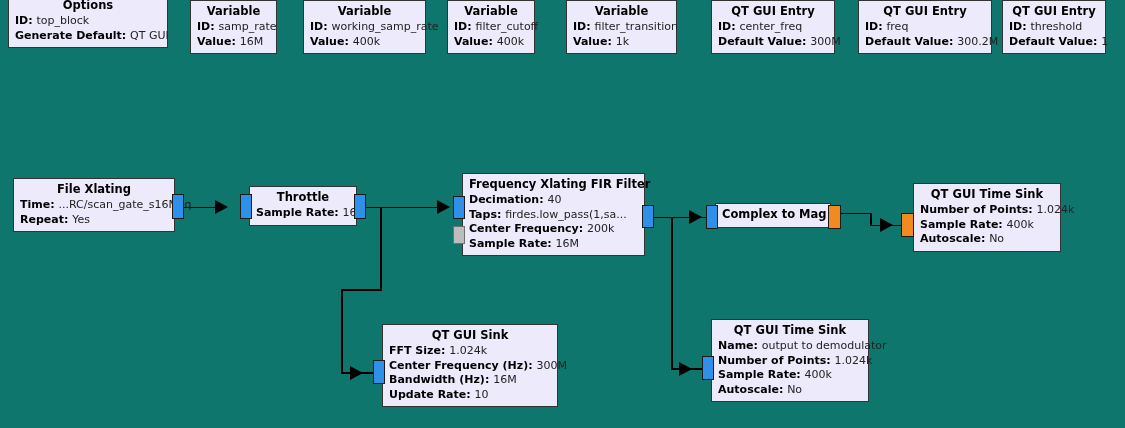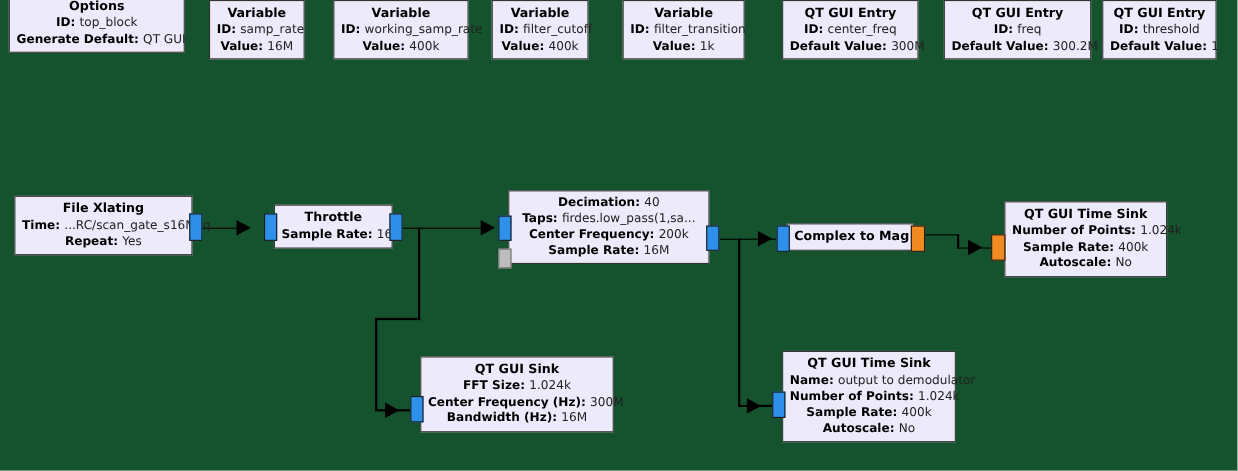--- a/index.html
+++ b/index.html
@@ -4,21 +4,21 @@
 <style>
   html, body {
     margin: 0;
     padding: 0;
     background: #ffffff;
   }
   #canvas {
     position: relative;
     width: 1125px;
     height: 428px;
-    background: #14532d;
+    background: #0f766e;
     font-family: "DejaVu Sans", "Liberation Sans", sans-serif;
     overflow: hidden;
   }
 
   
   .block {
     position: absolute;
     box-sizing: border-box;
     background: #ECEAFB;
     border: 1px solid #333333;
@@ -31,21 +31,21 @@
   .block .title {
     font-weight: bold;
     text-align: center;
     font-size: 11.5px;
     line-height: 15px;
     padding-bottom: 1px;
   }
   .block .row {
     font-weight: bold;
     font-size: 11px;
-    text-align: center;
+    text-align: left;
   }
   .block .row .val {
     font-weight: normal;
     color: #222222;
   }
 
   
   .port {
     position: absolute;
     box-sizing: border-box;
@@ -214,20 +214,21 @@
     <div class="title">Throttle</div>
     <div class="row">
       <span>Sample Rate:</span>
       <span class="val">16M</span>
     </div>
   </div>
   <div class="port blue" style="left:240px; top:194px; width:12px; height:25px;"></div>
   <div class="port blue" style="left:354px; top:194px; width:12px; height:25px;"></div>
 
   <div class="block" style="left:462px; top:173px; width:183px;">
+    <div class="title">Frequency Xlating FIR Filter</div>
     <div class="row">
       <span>Decimation:</span>
       <span class="val">40</span>
     </div>
     <div class="row">
       <span>Taps:</span>
       <span class="val">firdes.low_pass(1,sa...</span>
     </div>
     <div class="row">
       <span>Center Frequency:</span>
@@ -272,20 +273,24 @@
       <span class="val">1.024k</span>
     </div>
     <div class="row">
       <span>Center Frequency (Hz):</span>
       <span class="val">300M</span>
     </div>
     <div class="row">
       <span>Bandwidth (Hz):</span>
       <span class="val">16M</span>
     </div>
+    <div class="row">
+      <span>Update Rate:</span>
+      <span class="val">10</span>
+    </div>
   </div>
   <div class="port blue" style="left:373px; top:360px; width:12px; height:24px;"></div>
 
   <div class="block" style="left:711px; top:319px; width:158px;">
     <div class="title">QT GUI Time Sink</div>
     <div class="row">
       <span>Name:</span>
       <span class="val">output to demodulator</span>
     </div>
     <div class="row">

